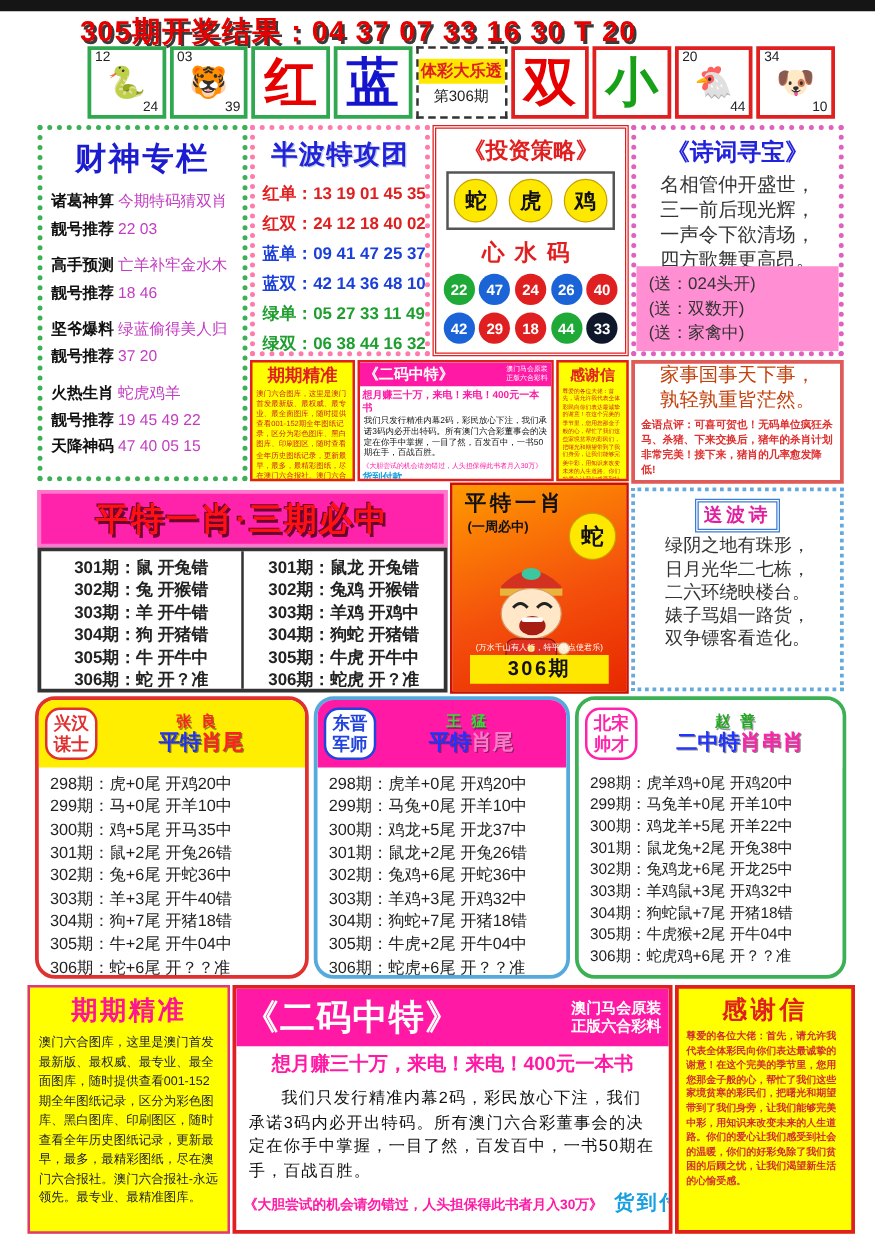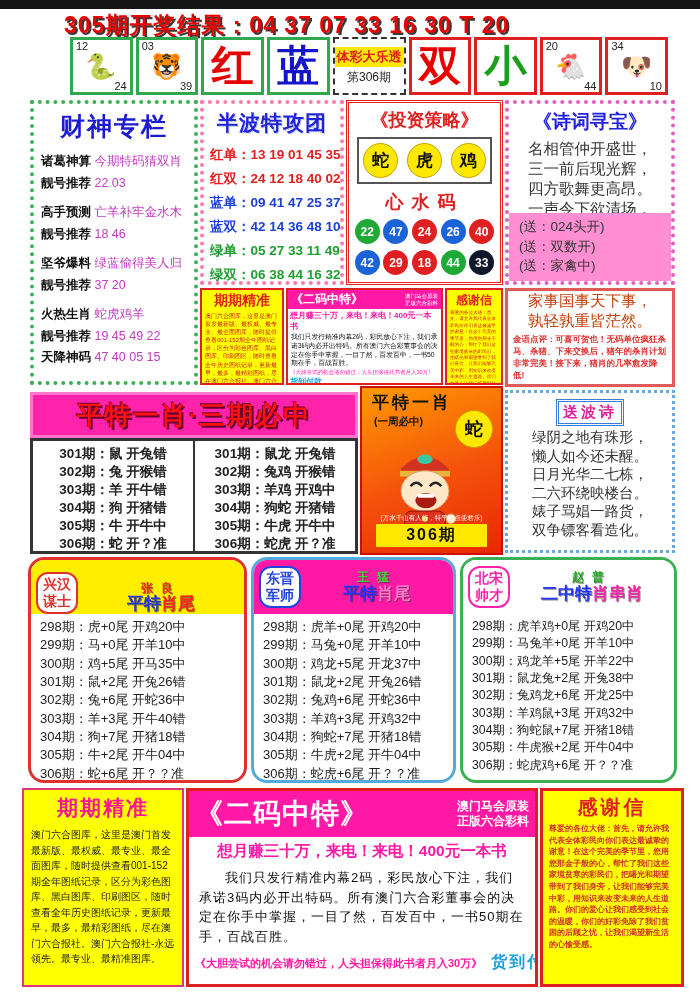--- a/index.html
+++ b/index.html
@@ -86,21 +86,21 @@
   .songbo{left:505px;top:390px;width:170px;height:163px;border:3px dotted #66aadd;}
   .sb-title{width:max-content;margin:6px auto 2px auto;border:3px double #3a7bd5;padding:1px 4px;
       color:#e020a0;font-size:15px;font-weight:bold;letter-spacing:3px;}
   .sb-poem{text-align:center;font-size:14.5px;color:#333;line-height:1.28;}
   
   .exp{position:absolute;top:557px;height:226px;border-radius:16px;overflow:hidden;background:#fff;box-sizing:border-box;}
   .exp-a{left:28px;width:219px;border:3px solid #e03030;}
   .exp-b{left:251px;width:205px;border:3px solid #55aadd;}
   .exp-c{left:460px;width:217px;border:3px solid #3cb054;}
   .exp .hdr{height:54px;display:flex;align-items:center;gap:5px;padding:0 5px;}
-  .exp-a .hdr{background:#ffee00;align-items:flex-end;}
+  .exp-a .hdr{background:#ffee00;}
   .exp-b .hdr{background:#ff19a5;}
   .exp-c .hdr{background:#ffffff;}
   .badge{background:#fff;border-radius:12px;padding:2px 5px;font-weight:bold;font-size:14px;line-height:1.2;text-align:center;}
   .hdr-right{flex:1;text-align:center;}
   .exp-name{font-size:12px;font-weight:bold;letter-spacing:8px;line-height:1.15;}
   .exp-type{font-size:17px;font-weight:bold;line-height:1.1;}
   .exp-type span{text-shadow:1px 1px 0 rgba(40,40,40,.55);}
   .exp .rows{padding:4px 0 0 9px;font-size:13px;color:#222;line-height:1.41;white-space:nowrap;}
   .exp-c .rows{font-size:12.3px;}
   
@@ -215,22 +215,22 @@
           <span class="ball" style="background:#0f172a">33</span>
         </div>
       </div>
   </section>
 
   <section class="box shici">
     <div class="sc-title">《诗词寻宝》</div>
     <div class="sc-poem">
         <div>名相管仲开盛世，</div>
         <div>三一前后现光辉，</div>
+        <div>一声令下欲清场，</div>
         <div>四方歌舞更高昂。</div>
-        <div>一声令下欲清场，</div>
       </div>
     <div class="sc-gifts">
         <div>(送：024头开)</div>
         <div>(送：双数开)</div>
         <div>(送：家禽中)</div>
       </div>
   </section>
 
   <section class="box jz-s">
     <div class="jz-s-title">期期精准</div>
@@ -303,21 +303,20 @@
       <circle cx="72" cy="80" r="5" fill="#ffe7c8" stroke="#d89a6a"></circle>
     </svg>
     <div class="pb-note">(万水千山有人行，特平独点使君乐)</div>
     <div class="pb-issue">306期</div>
   </section>
 
   <section class="box songbo">
     <div class="sb-title">送波诗</div>
     <div class="sb-poem">
         <div>绿阴之地有珠形，</div>
-        <div>懒人如今还未醒。</div>
         <div>日月光华二七栋，</div>
         <div>二六环绕映楼台。</div>
         <div>婊子骂娼一路货，</div>
         <div>双争镖客看造化。</div>
       </div>
   </section>
 
   <section class="exp exp-a">
       <div class="hdr">
         <div class="badge" style="color:#e03030;border:2px solid #e03030">兴汉<br>谋士</div>

